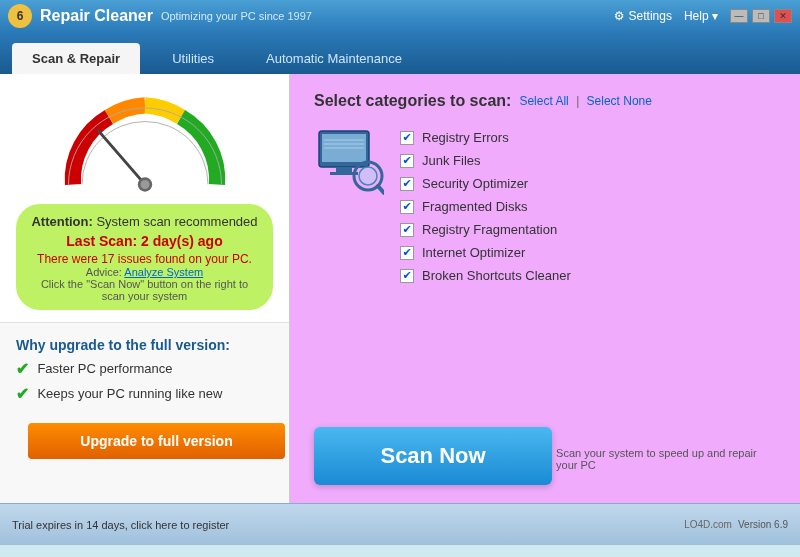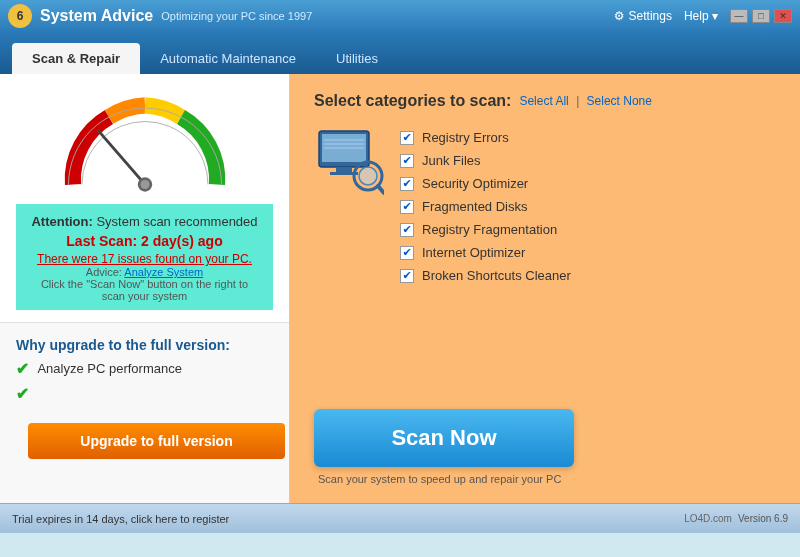--- a/index.html
+++ b/index.html
@@ -71,20 +71,21 @@
     }
     .wc-close { background: #e05050; }
 
     
     .tabs-container {
       background: linear-gradient(to bottom, #2a7ab8, #1a5a90);
       padding: 0 0 0 12px;
       display: flex;
       align-items: flex-end;
       height: 42px;
+      gap: 12px;
     }
     .tab {
       padding: 8px 20px;
       font-size: 13px;
       cursor: pointer;
       border-radius: 4px 4px 0 0;
       color: #cce5ff;
       position: relative;
     }
     .tab.active {
@@ -126,24 +127,25 @@
       height: 100px;
       position: relative;
       margin-bottom: 10px;
     }
     .gauge-svg {
       width: 100%;
       height: 100%;
     }
 
     .scan-status {
-      background: #5eead4;
+      background: #bef264;
       width: 100%;
       padding: 8px 12px;
       text-align: center;
+      border-radius: 24px;
     }
     .scan-status .attention {
       color: #cc0000;
       font-weight: bold;
       font-size: 13px;
     }
     .scan-status .attention span {
       color: #333;
     }
     .scan-status .last-scan {
@@ -151,21 +153,20 @@
       font-size: 14px;
       color: #333;
       margin: 3px 0;
     }
     .scan-status .last-scan span {
       color: #cc0000;
     }
     .scan-status .issues {
       color: #cc0000;
       font-size: 12px;
-      text-decoration: underline;
     }
     .scan-status .advice {
       font-size: 11px;
       color: #555;
       margin-top: 0;
     }
     .scan-status .analyze-link {
       color: #0066cc;
       text-decoration: underline;
       cursor: pointer;
@@ -208,21 +209,21 @@
       border: none;
       border-radius: 4px;
       cursor: pointer;
       text-align: center;
       margin-left: 12px;
     }
 
     
     .right-panel {
       flex: 1;
-      background: #fdba74;
+      background: #f0abfc;
       padding: 18px 24px;
       display: flex;
       flex-direction: column;
     }
 
     .categories-header {
       display: flex;
       align-items: center;
       gap: 8px;
       margin-bottom: 16px;
@@ -269,22 +270,22 @@
       align-items: center;
       justify-content: center;
       font-size: 11px;
       color: #0055cc;
       flex-shrink: 0;
     }
 
     .scan-now-section {
       margin-top: 20px;
       display: flex;
-      flex-direction: column;
-      align-items: flex-start;
+      flex-direction: row;
+      align-items: center;
     }
     .scan-now-btn {
       width: 260px;
       padding: 16px;
       background: linear-gradient(to bottom, #4ab8f0, #1a8ad4);
       color: white;
       font-size: 22px;
       font-weight: bold;
       border: none;
       border-radius: 6px;
@@ -295,21 +296,21 @@
     .scan-now-hint {
       font-size: 11px;
       color: #555;
       margin-top: 6px;
       padding-left: 4px;
     }
 
     
     .statusbar {
       background: linear-gradient(to bottom, #c0d8ec, #a0c0dc);
-      height: 30px;
+      height: 42px;
       display: flex;
       align-items: center;
       justify-content: space-between;
       padding: 0 12px;
       border-top: 1px solid #8aaccc;
     }
     .statusbar-text {
       font-size: 11px;
       color: #333;
       cursor: pointer;
@@ -329,21 +330,21 @@
     }
   </style>
 </head>
 <body>
 
 <div class="titlebar">
   <div class="titlebar-left">
     <div class="app-logo">
       <span>6</span>
     </div>
-    <span class="app-title">System Advice</span>
+    <span class="app-title">Repair Cleaner</span>
     <span class="app-subtitle">Optimizing your PC since 1997</span>
   </div>
   <div class="titlebar-right">
     <div class="titlebar-btn">
       <span>⚙</span>
       <span>Settings</span>
     </div>
     <div class="titlebar-btn">
       <span>Help ▾</span>
     </div>
@@ -353,24 +354,24 @@
       <div class="wc-btn wc-close">✕</div>
     </div>
   </div>
 </div>
 
 <div class="tabs-container">
   <div class="tab active">
     <span>Scan &amp; Repair</span>
   </div>
   <div class="tab">
+    <span>Utilities</span>
+  </div>
+  <div class="tab">
     <span>Automatic Maintenance</span>
-  </div>
-  <div class="tab">
-    <span>Utilities</span>
   </div>
 </div>
 
 <div class="main-content">
 
   <div class="left-panel">
     <div class="gauge-section">
       <div class="gauge-container">
         <svg class="gauge-svg" viewBox="0 0 200 110" xmlns="http://www.w3.org/2000/svg">
 
@@ -407,24 +408,25 @@
           <span>Advice: </span><a class="analyze-link">Analyze System</a>
         </div>
         <div class="scan-hint">Click the "Scan Now" button on the right to scan your system</div>
       </div>
     </div>
 
     <div class="upgrade-section">
       <h3>Why upgrade to the full version:</h3>
       <div class="upgrade-feature">
         <span class="check-icon">✔</span>
-        <span>Analyze PC performance</span>
+        <span>Faster PC performance</span>
       </div>
       <div class="upgrade-feature">
         <span class="check-icon">✔</span>
+        <span>Keeps your PC running like new</span>
       </div>
       <button class="upgrade-btn">Upgrade to full version</button>
     </div>
   </div>
 
   <div class="right-panel">
     <div class="categories-header">
       <h2>Select categories to scan:</h2>
       <div class="select-links">
         <a>Select All</a>

